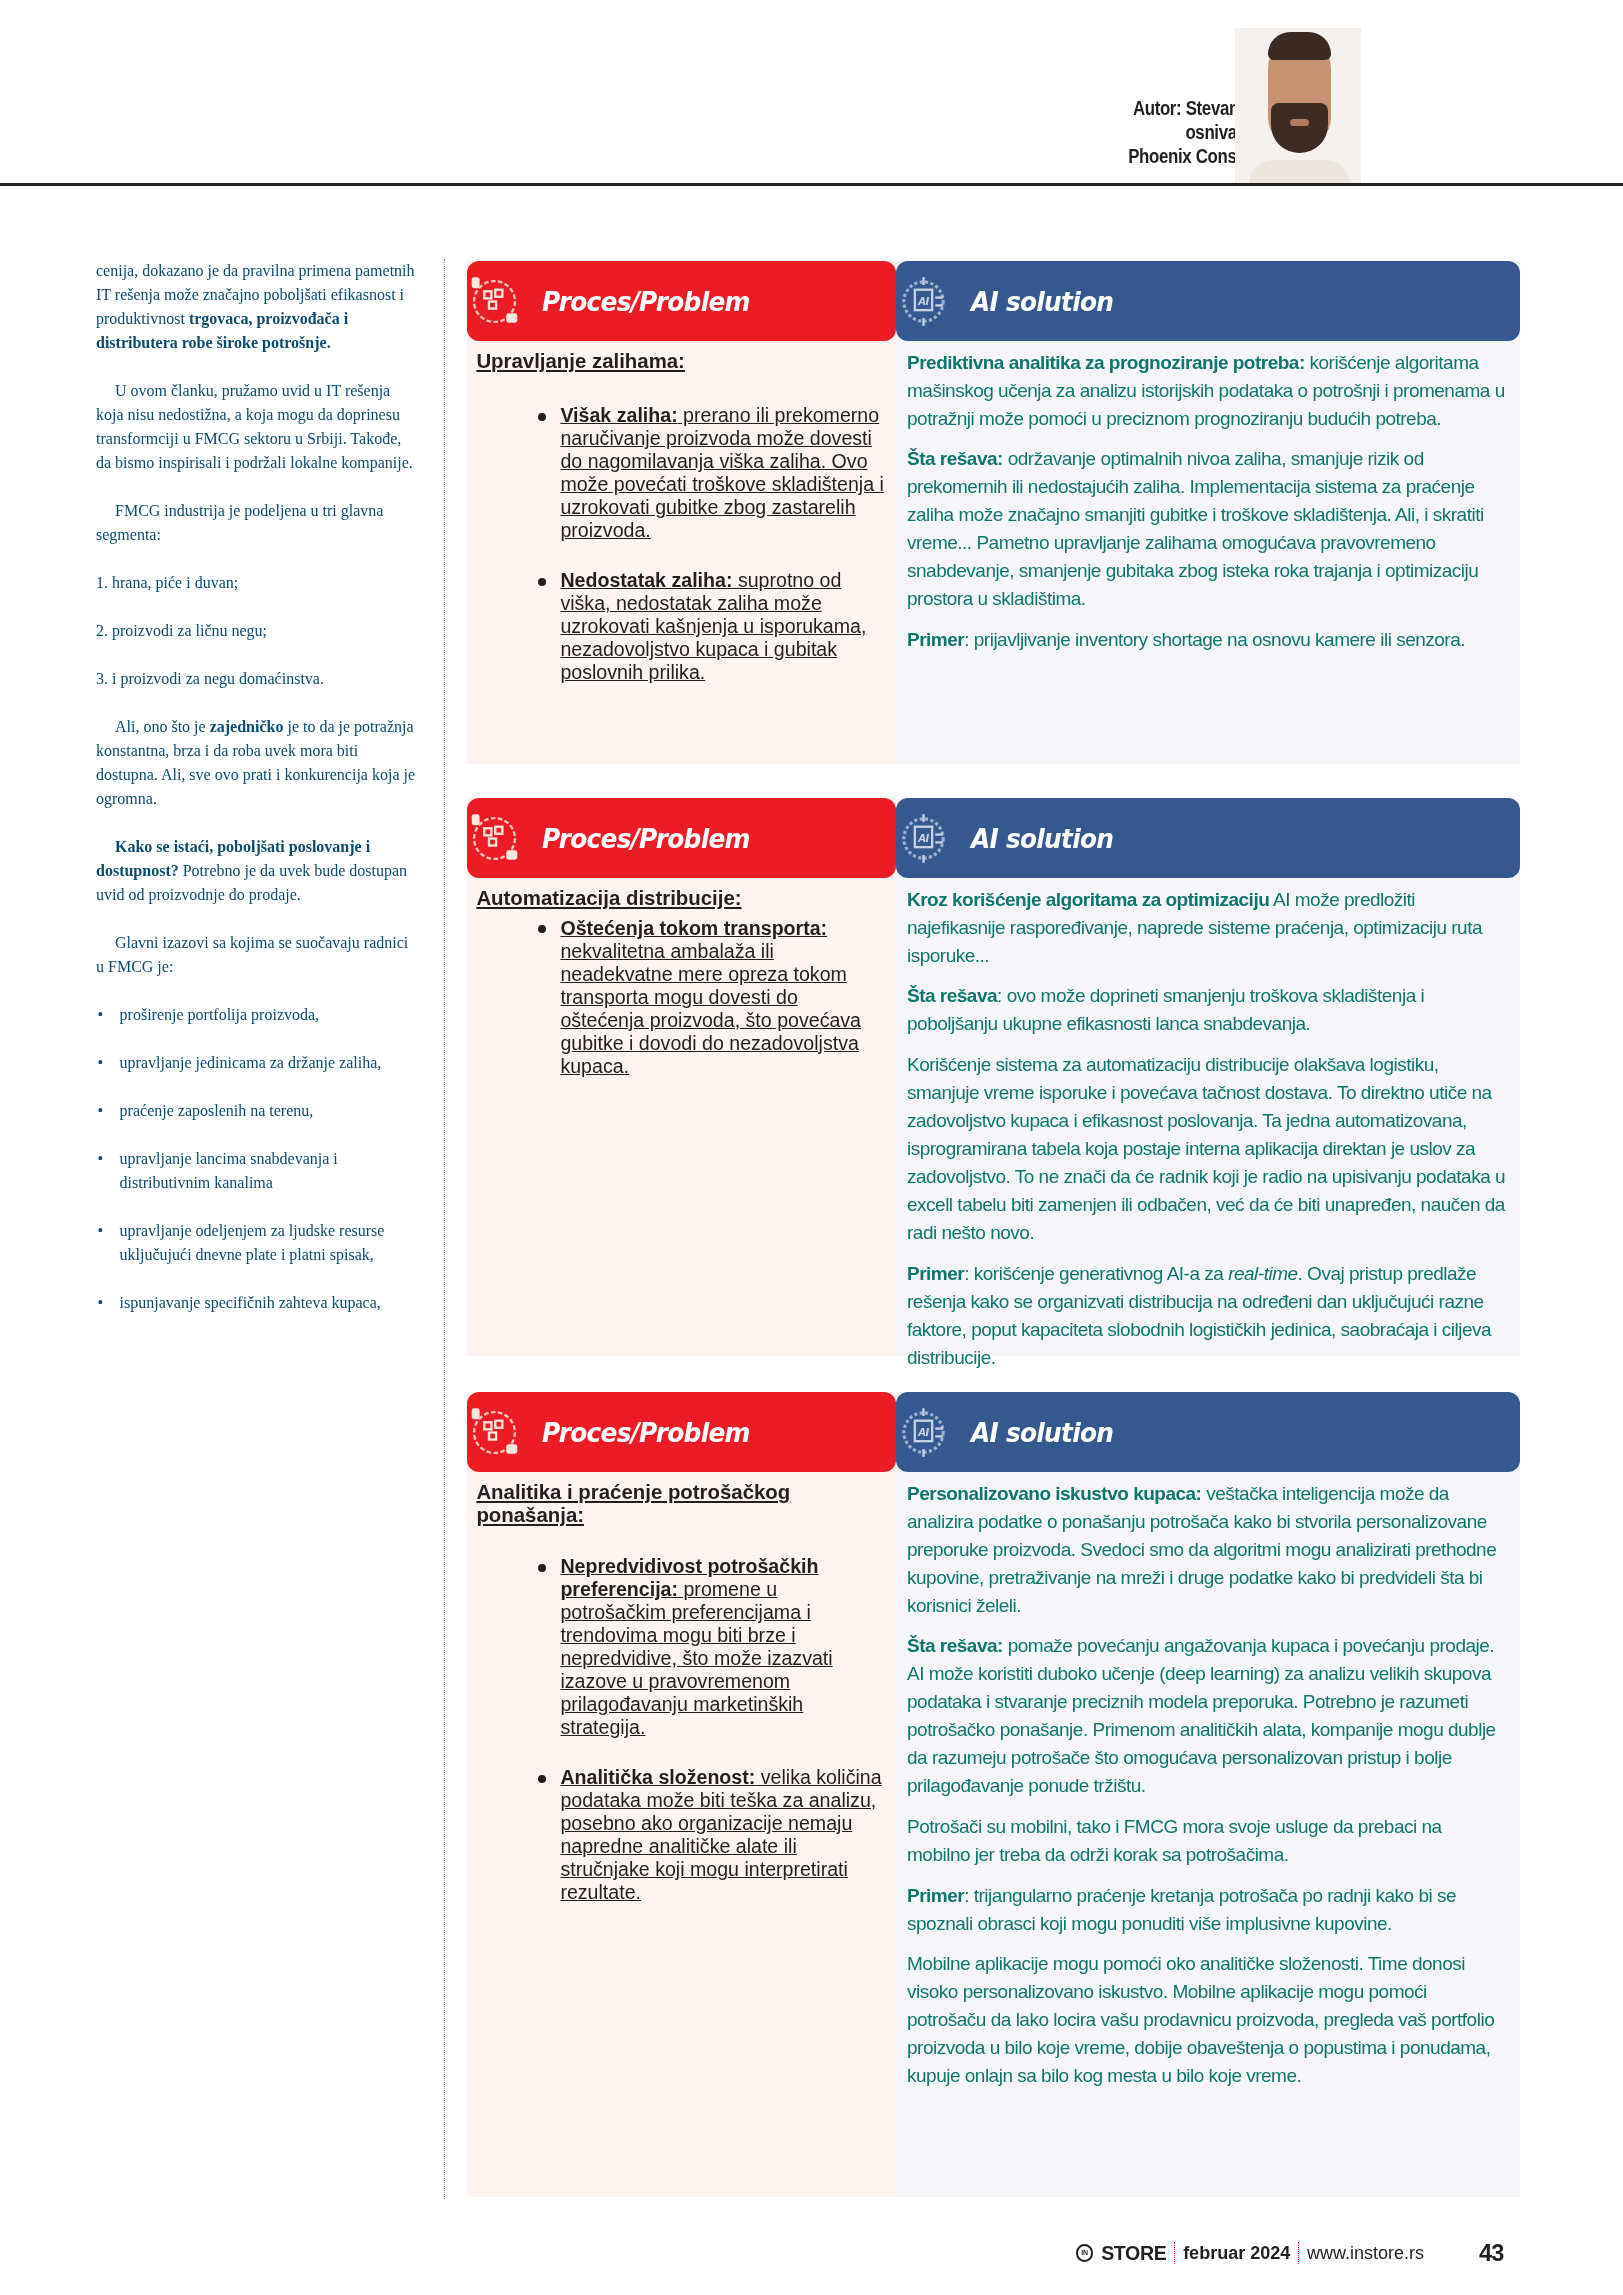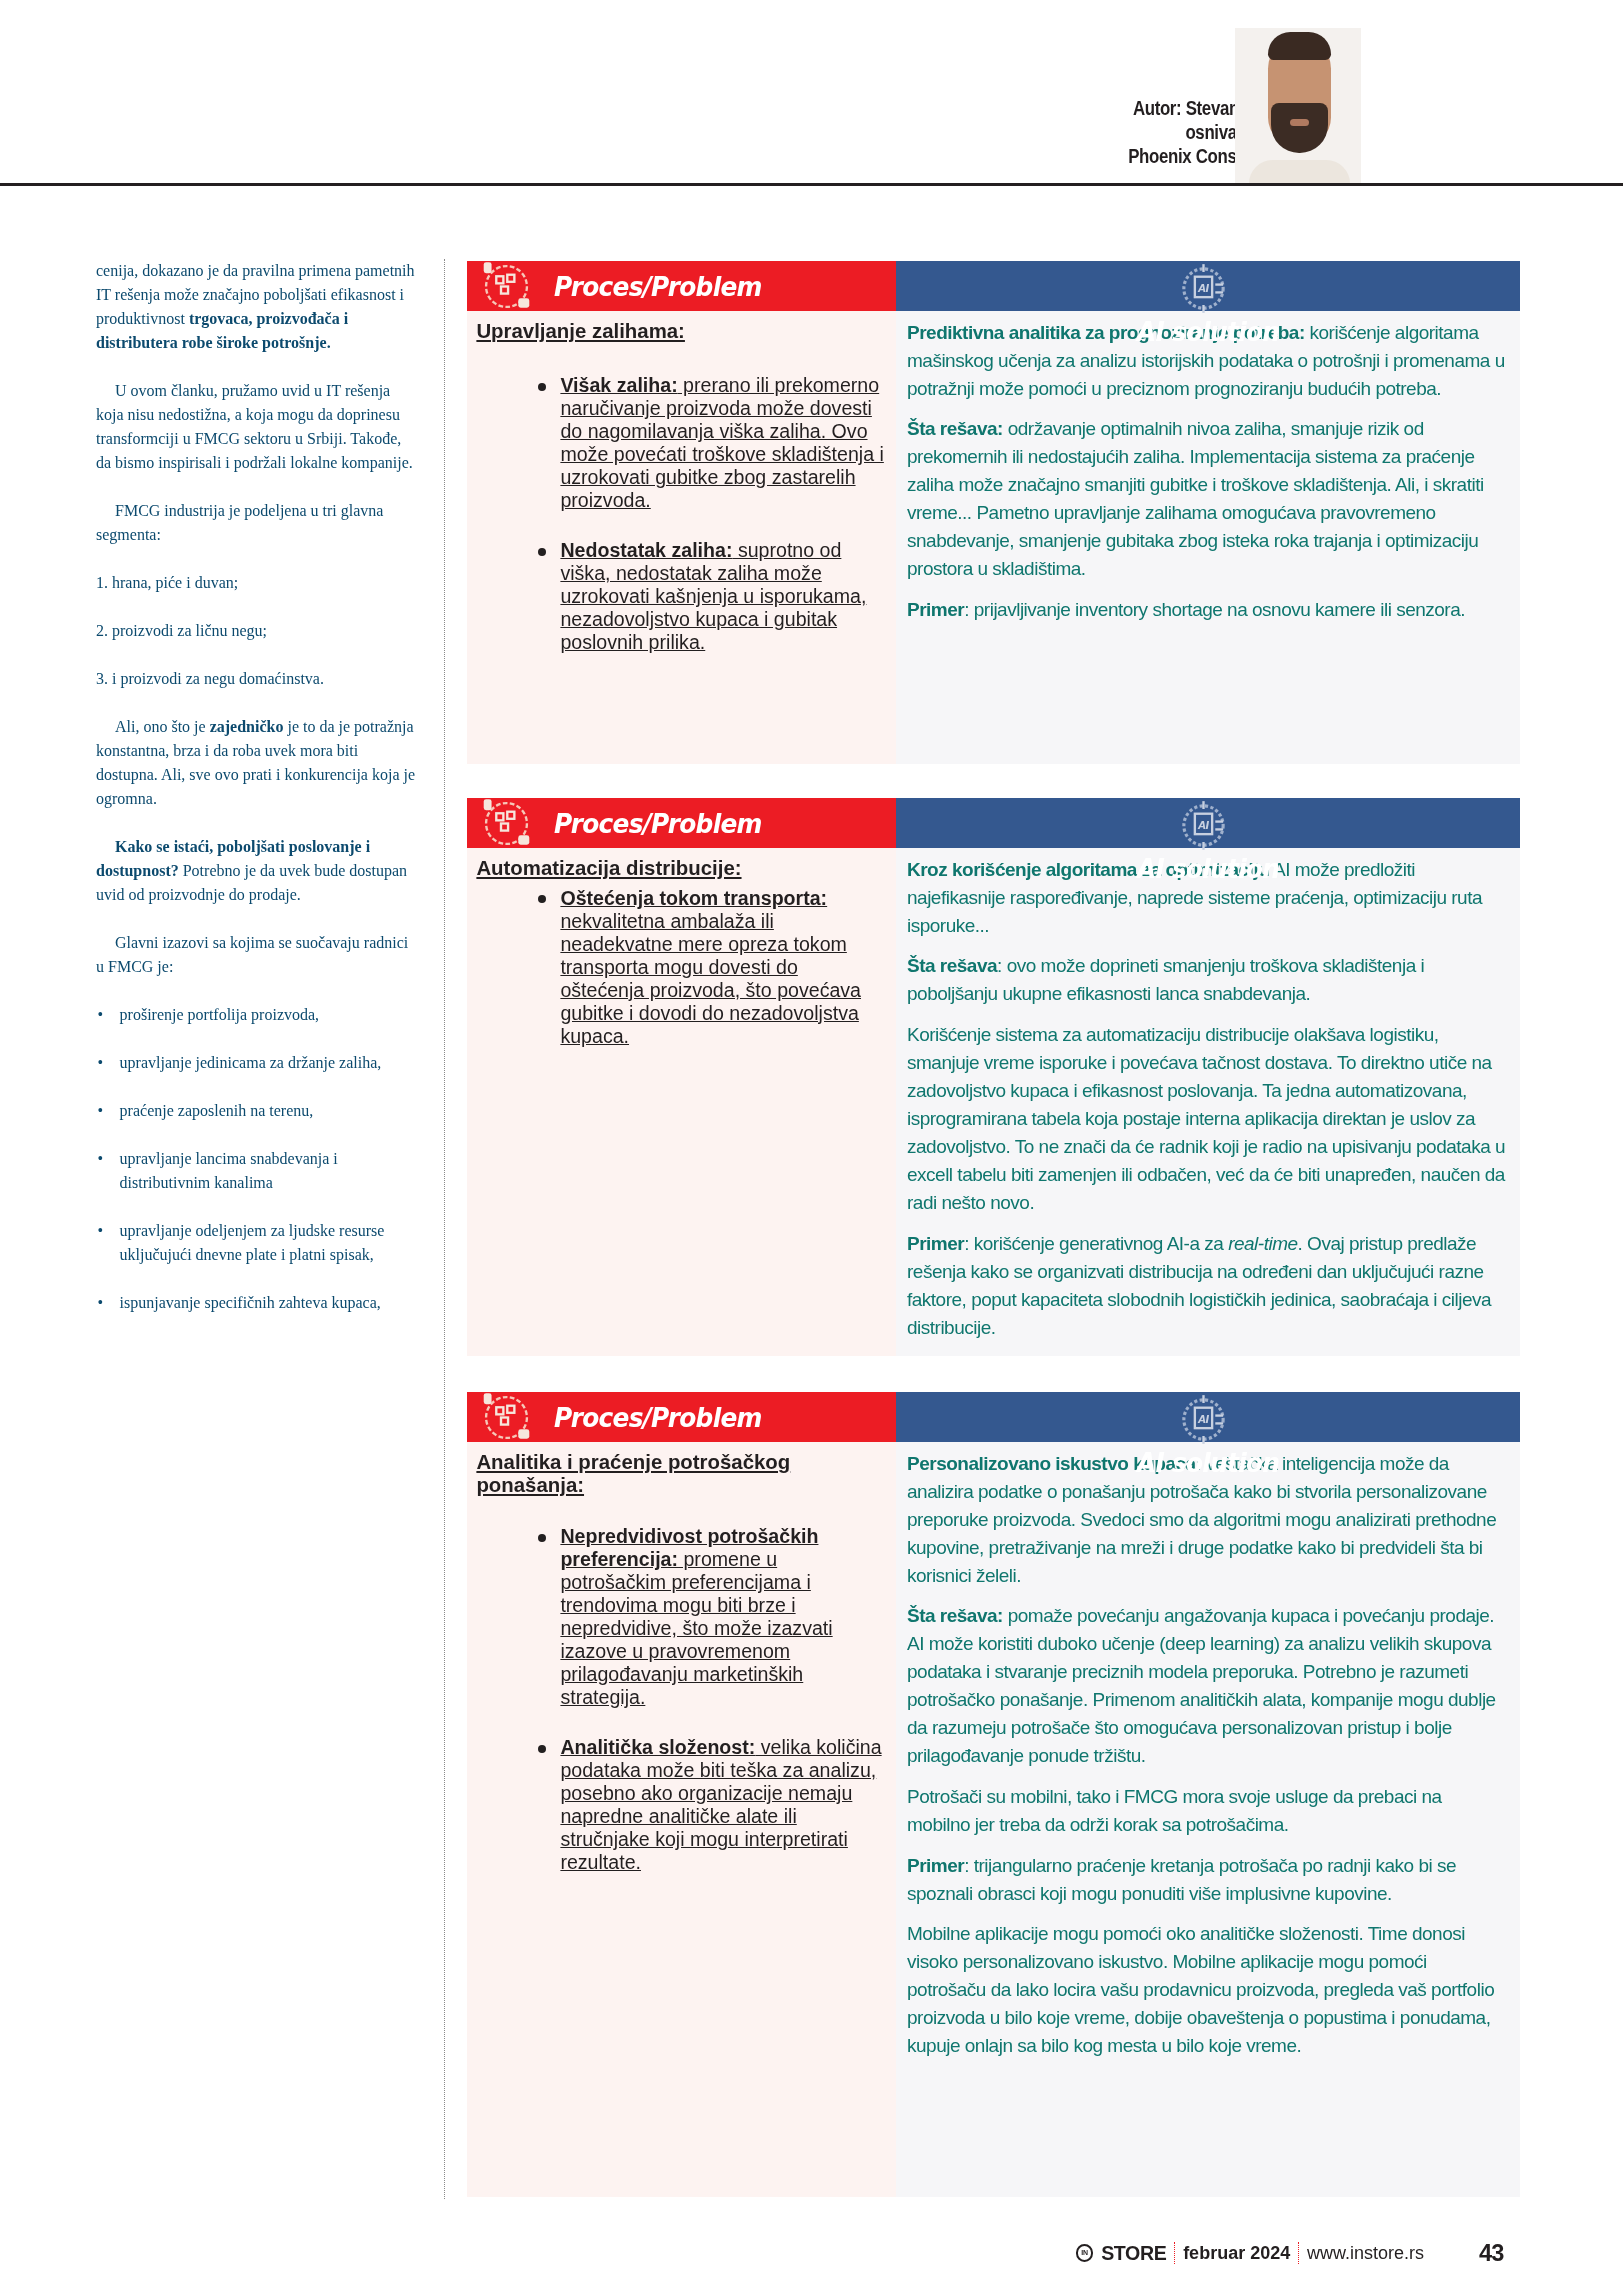--- a/index.html
+++ b/index.html
@@ -60,27 +60,27 @@
     position: absolute; left: 444px; top: 259px; width: 0; height: 1940px;
     border-left: 1.6px dotted #8a8a8a;
   }
 
   
   .row { position: absolute; left: 467px; width: 1052px; }
   .row .prob, .row .sol { position: absolute; top: 0; bottom: 0; }
   .row .prob { left: 0; width: 429px; background: #fdf3f1; }
   .row .sol { left: 429px; width: 624px; background: #f6f6f8; }
   .panel-head {
-    height: 50px; display: flex; align-items: center; padding-left: 12px;
+    height: 80px; display: flex; align-items: center; padding-left: 0;
     color: #fff;
     font-family: "DejaVu Sans", sans-serif; font-weight: 700; font-style: italic;
-    font-size: 27px; letter-spacing: -0.8px;
+    font-size: 27px; letter-spacing: -0.8px; border-radius: 12px;
   }
   .prob .panel-head { background: #ec1c24; }
-  .sol .panel-head { background: #34588f; flex-direction: column; }
+  .sol .panel-head { background: #34588f; }
   .panel-head .icon { width: 55px; height: 55px; margin-right: 20.4px; flex: 0 0 55px; }
   .panel-head .title { transform: scaleX(0.92); transform-origin: left center; }
   .prob-body {
     padding: 9.4px 11px 0 9.4px;
     font-family: "Liberation Sans", sans-serif; font-size: 19.6px; line-height: 23px;
     color: #231f20;
     text-decoration: underline;
   }
   .prob-body .topic { font-weight: 700; font-size: 20.4px; margin-bottom: 31px; }
   .prob-body ul { list-style: none; margin-left: 84px; }

